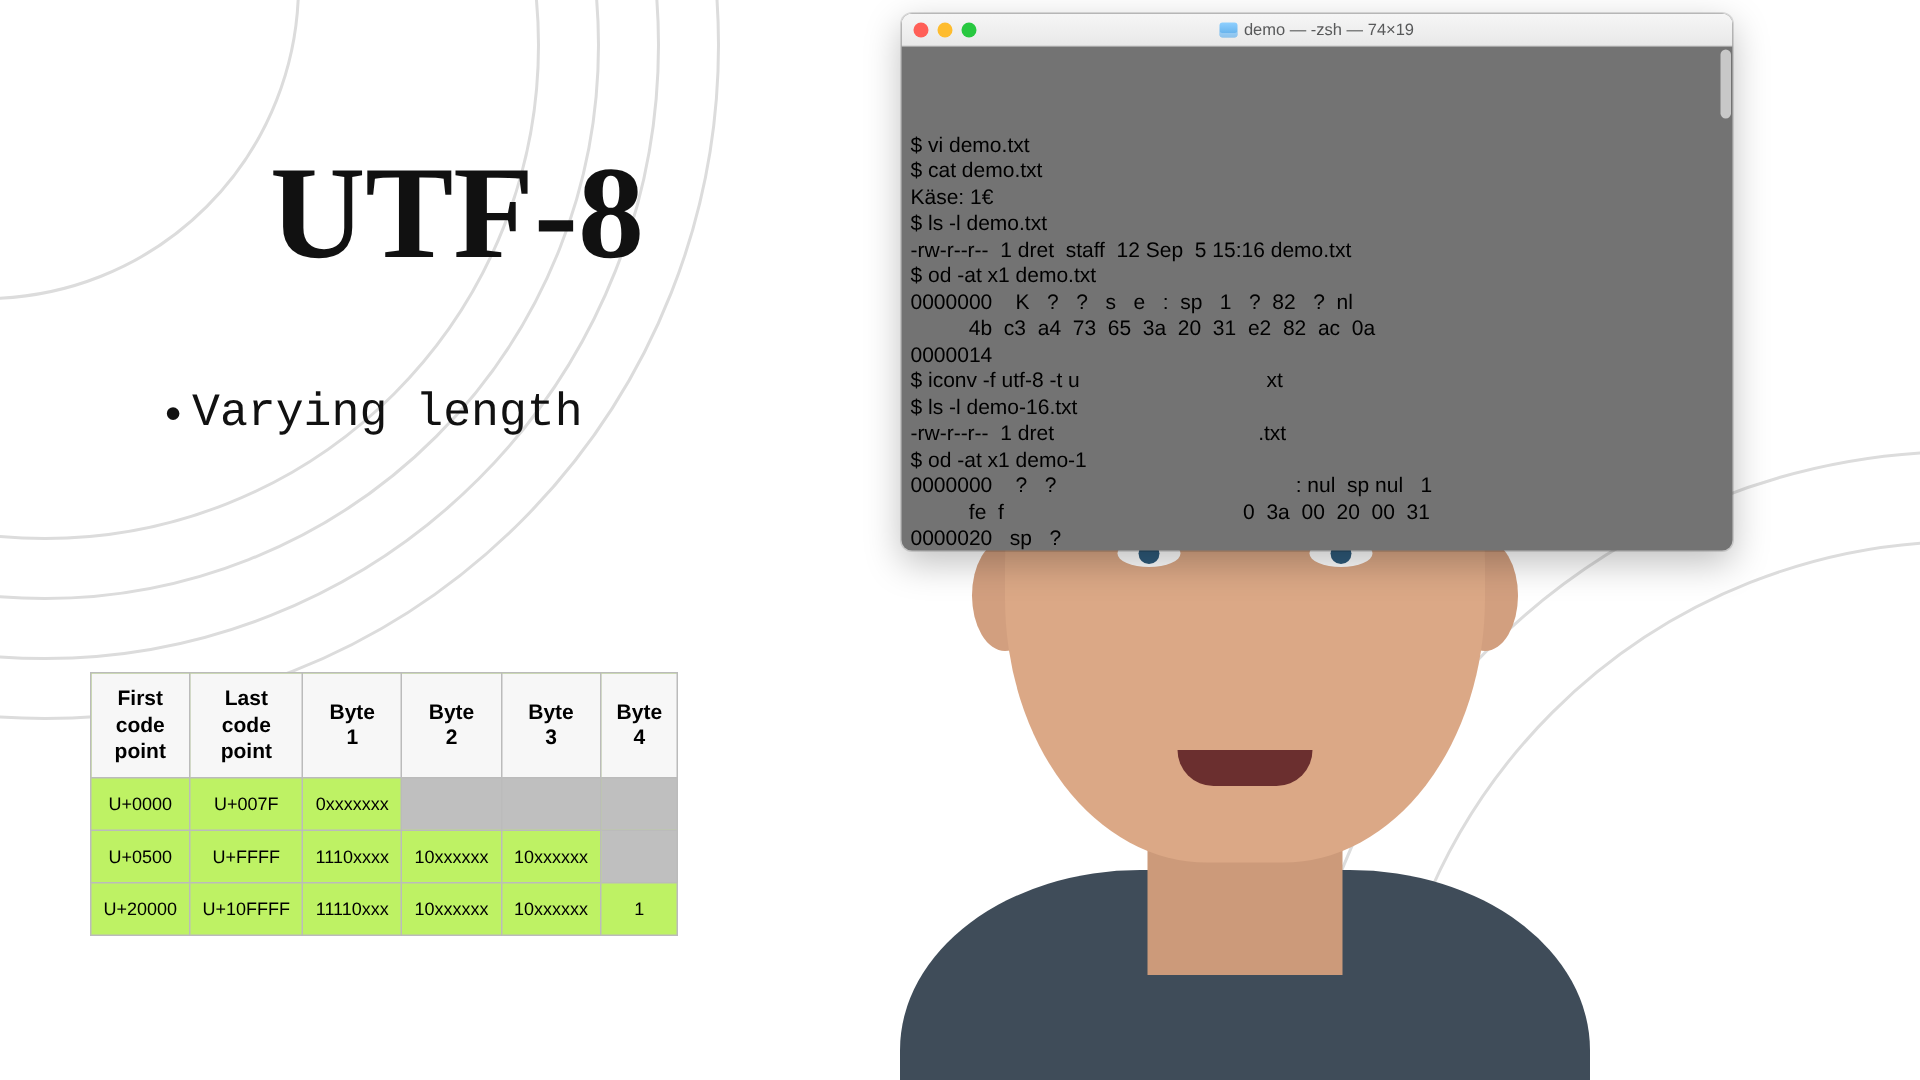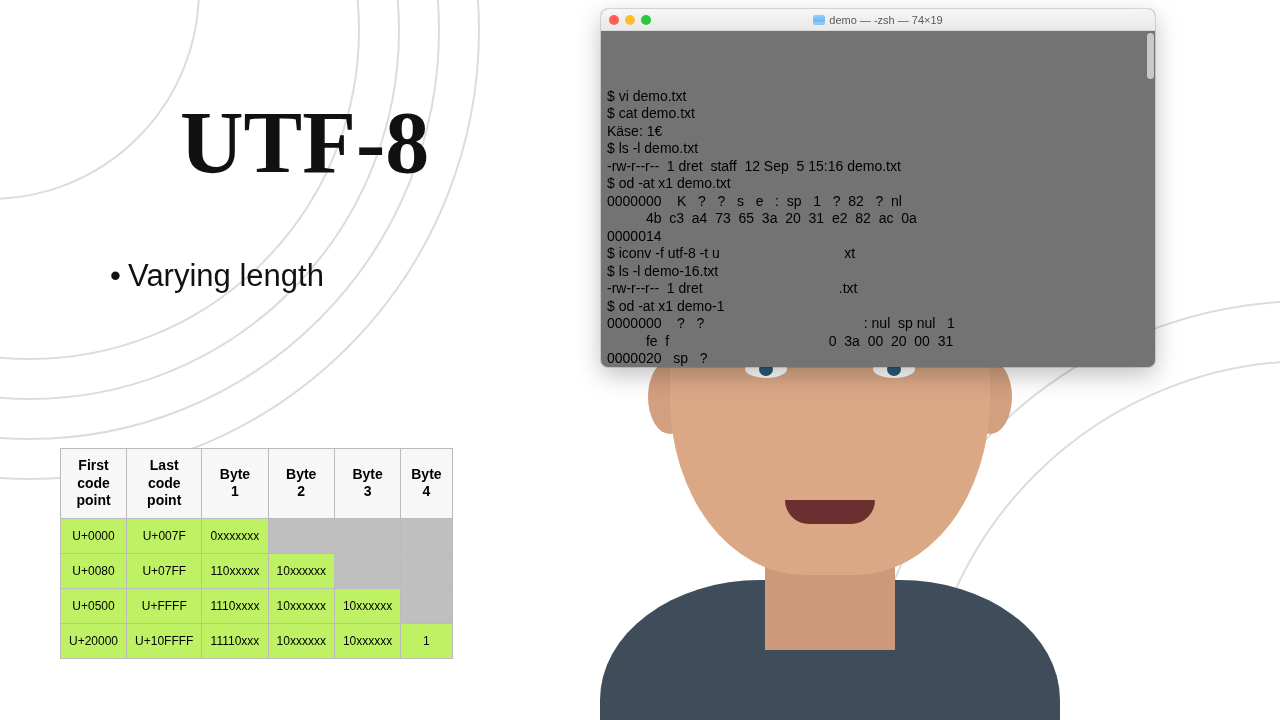--- a/index.html
+++ b/index.html
@@ -37,21 +37,21 @@
   }
 
   .bullets {
     position: absolute;
     left: 110px; top: 252px;
     width: 480px;
   }
   .bullets ul { margin: 0; padding: 0; list-style: none; }
   .bullets li {
     position: relative;
-    font-family: Liberation Sans, sans-serif;
+    font-family: Liberation Mono, monospace;
     font-size: 31px;
     color: #111;
     line-height: 1.55;
     padding-left: 18px;
     margin-bottom: 6px;
   }
   .bullets li::before {
     content: "•";
     position: absolute;
     left: 0;
@@ -243,28 +243,20 @@
     <tbody id="byte-body">
         <tr>
           <td>U+0000</td>
           <td>U+007F</td>
           <td>0xxxxxxx</td>
           <td class="blank"></td>
           <td class="blank"></td>
           <td class="blank"></td>
         </tr>
         <tr>
-          <td>U+0080</td>
-          <td>U+07FF</td>
-          <td>110xxxxx</td>
-          <td>10xxxxxx</td>
-          <td class="blank"></td>
-          <td class="blank"></td>
-        </tr>
-        <tr>
           <td>U+0500</td>
           <td>U+FFFF</td>
           <td>1110xxxx</td>
           <td>10xxxxxx</td>
           <td>10xxxxxx</td>
           <td class="blank"></td>
         </tr>
         <tr>
           <td>U+20000</td>
           <td>U+10FFFF</td>

